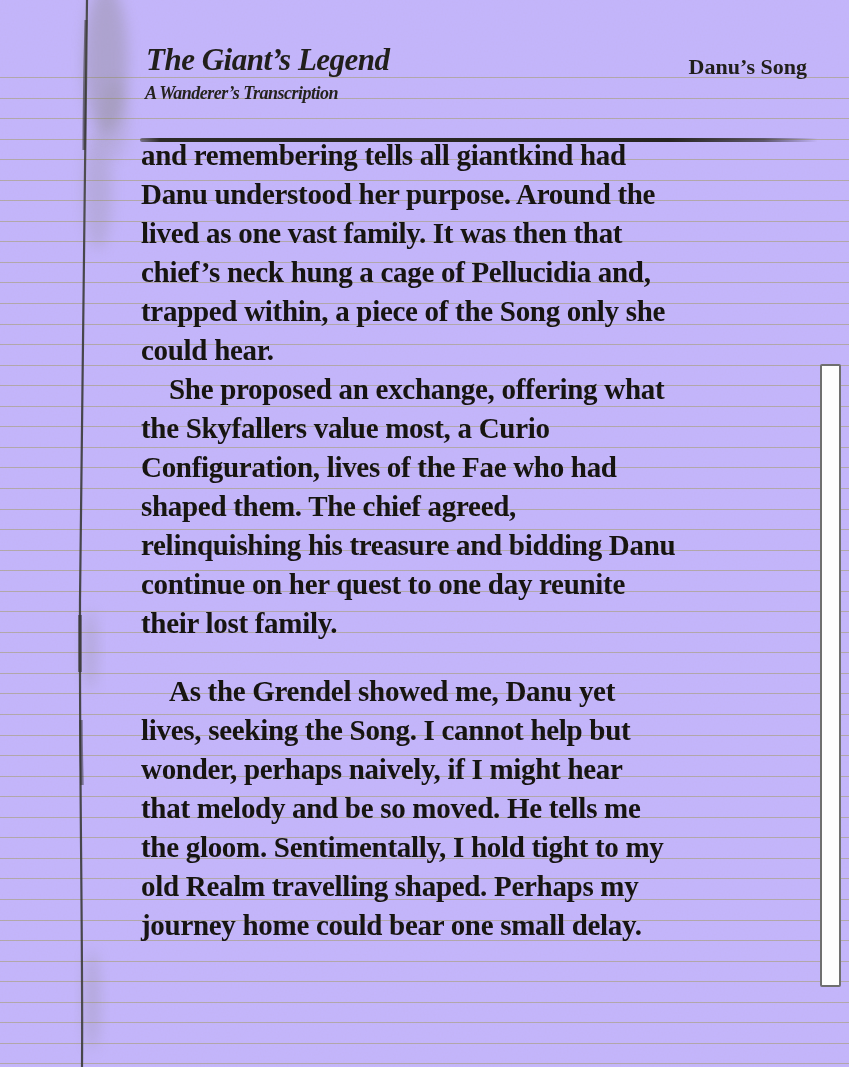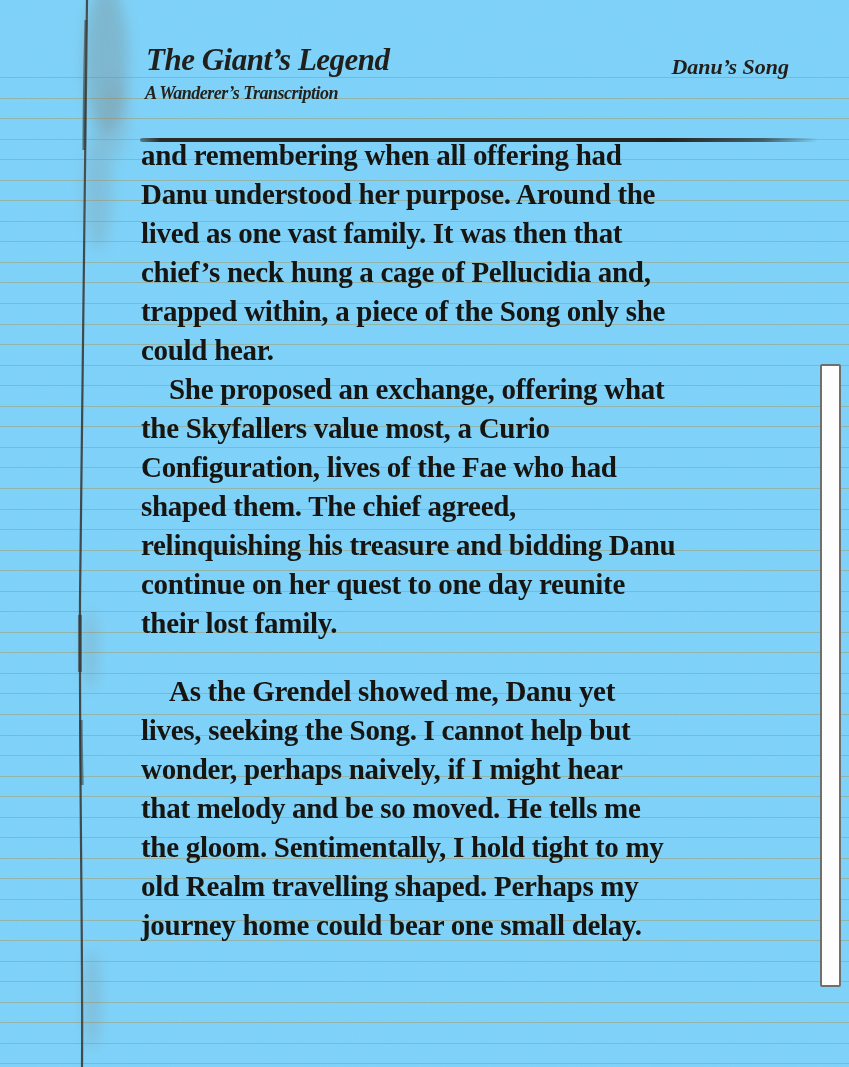--- a/index.html
+++ b/index.html
@@ -5,21 +5,21 @@
   html, body {
     margin: 0;
     padding: 0;
     background: #d8d4c8;
   }
   .screen {
     position: relative;
     width: 849px;
     height: 1067px;
     overflow: hidden;
-    background: #7dd3fc;
+    background: #c4b5fd;
     font-family: "Liberation Serif", serif;
   }
   
   .rules {
     position: absolute;
     left: 0; right: 0;
     top: 77px; bottom: 0;
     background: repeating-linear-gradient(
       to bottom,
       rgba(163, 156, 104, 0.55) 0 1px,
@@ -55,24 +55,23 @@
     top: 83px;
     font-size: 18px;
     font-style: italic;
     font-weight: 700;
     letter-spacing: -0.5px;
     color: #25231e;
     white-space: nowrap;
   }
   .hdr-corner {
     position: absolute;
-    right: 60px;
+    right: 42px;
     top: 54px;
     font-size: 22px;
-    font-style: italic;
     font-weight: 700;
     color: #211f1b;
     white-space: nowrap;
   }
   .divider {
     position: absolute;
     left: 140px;
     top: 138px;
     width: 678px;
     height: 4px;
@@ -152,21 +151,21 @@
   </svg>
 
   <div class="hdr-title">The Giant’s Legend</div>
   <div class="hdr-corner">Danu’s Song</div>
   <div class="hdr-subtitle">A Wanderer’s Transcription</div>
 
   <div class="divider"></div>
 
   <div class="text-body">
       <div class="paragraph">
-        <div class="line first">and remembering when all offering had</div>
+        <div class="line first">and remembering tells all giantkind had</div>
         <div class="line">Danu understood her purpose. Around the</div>
         <div class="line">lived as one vast family. It was then that</div>
         <div class="line">chief’s neck hung a cage of Pellucidia and,</div>
         <div class="line">trapped within, a piece of the Song only she</div>
         <div class="line">could hear.</div>
       </div>
       <div class="paragraph indent">
         <div class="line first">She proposed an exchange, offering what</div>
         <div class="line">the Skyfallers value most, a Curio</div>
         <div class="line">Configuration, lives of the Fae who had</div>

